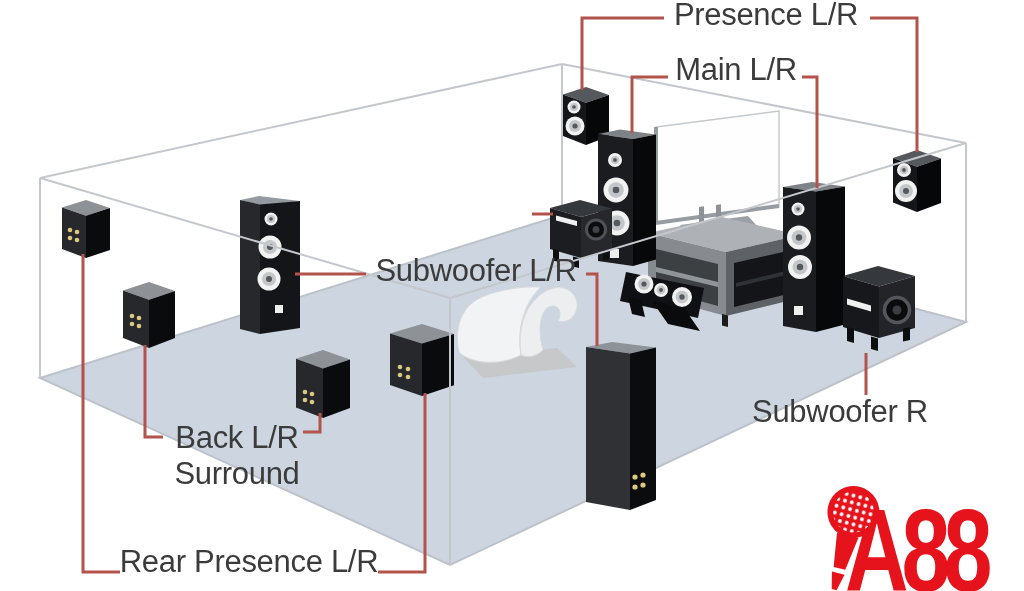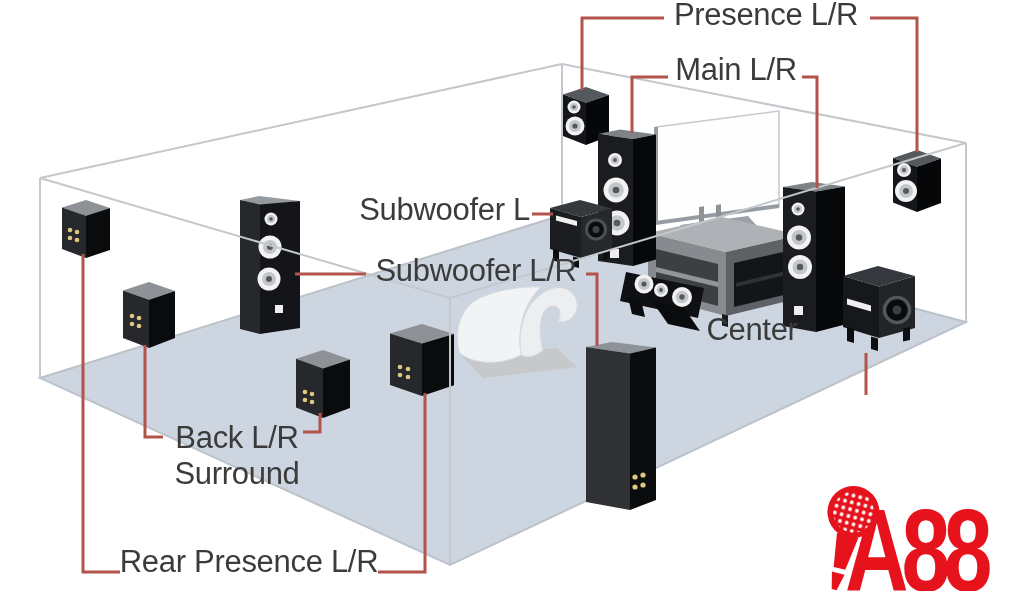--- a/index.html
+++ b/index.html
@@ -249,23 +249,22 @@
     <path d="M866,353 V395"></path>
     <path d="M145,345 V437 H163"></path>
     <path d="M320,413 V432 H303"></path>
     <path d="M83,254 V572 H120"></path>
     <path d="M378,572 H425 V393"></path>
   </g>
 </svg>
 
 <div class="lbl" style="left:660px;top:-3px;width:212px;">Presence L/R</div>
 <div class="lbl" style="left:664px;top:52px;width:144px;text-align:center;">Main L/R</div>
-<div class="lbl right" style="left:330px;top:192px;width:200px;">Subwoofer L</div>
 <div class="lbl" style="left:366px;top:253px;width:220px;">Subwoofer L/R</div>
-<div class="lbl" style="left:698px;top:312px;width:108px;">Center</div>
+<div class="lbl" style="left:740px;top:394px;width:200px;">Subwoofer R</div>
 <div class="lbl" style="left:163px;top:420px;width:148px;">
   <div>Back L/R</div>
   <div>Surround</div>
 </div>
 <div class="lbl" style="left:116px;top:544px;width:266px;">Rear Presence L/R</div>
 
 <div class="logo-text">A88</div>
 <svg id="mic-svg" width="90" height="120" viewBox="0 0 90 120">
   <defs>
     <pattern id="micdots" width="7" height="7" patternUnits="userSpaceOnUse">

